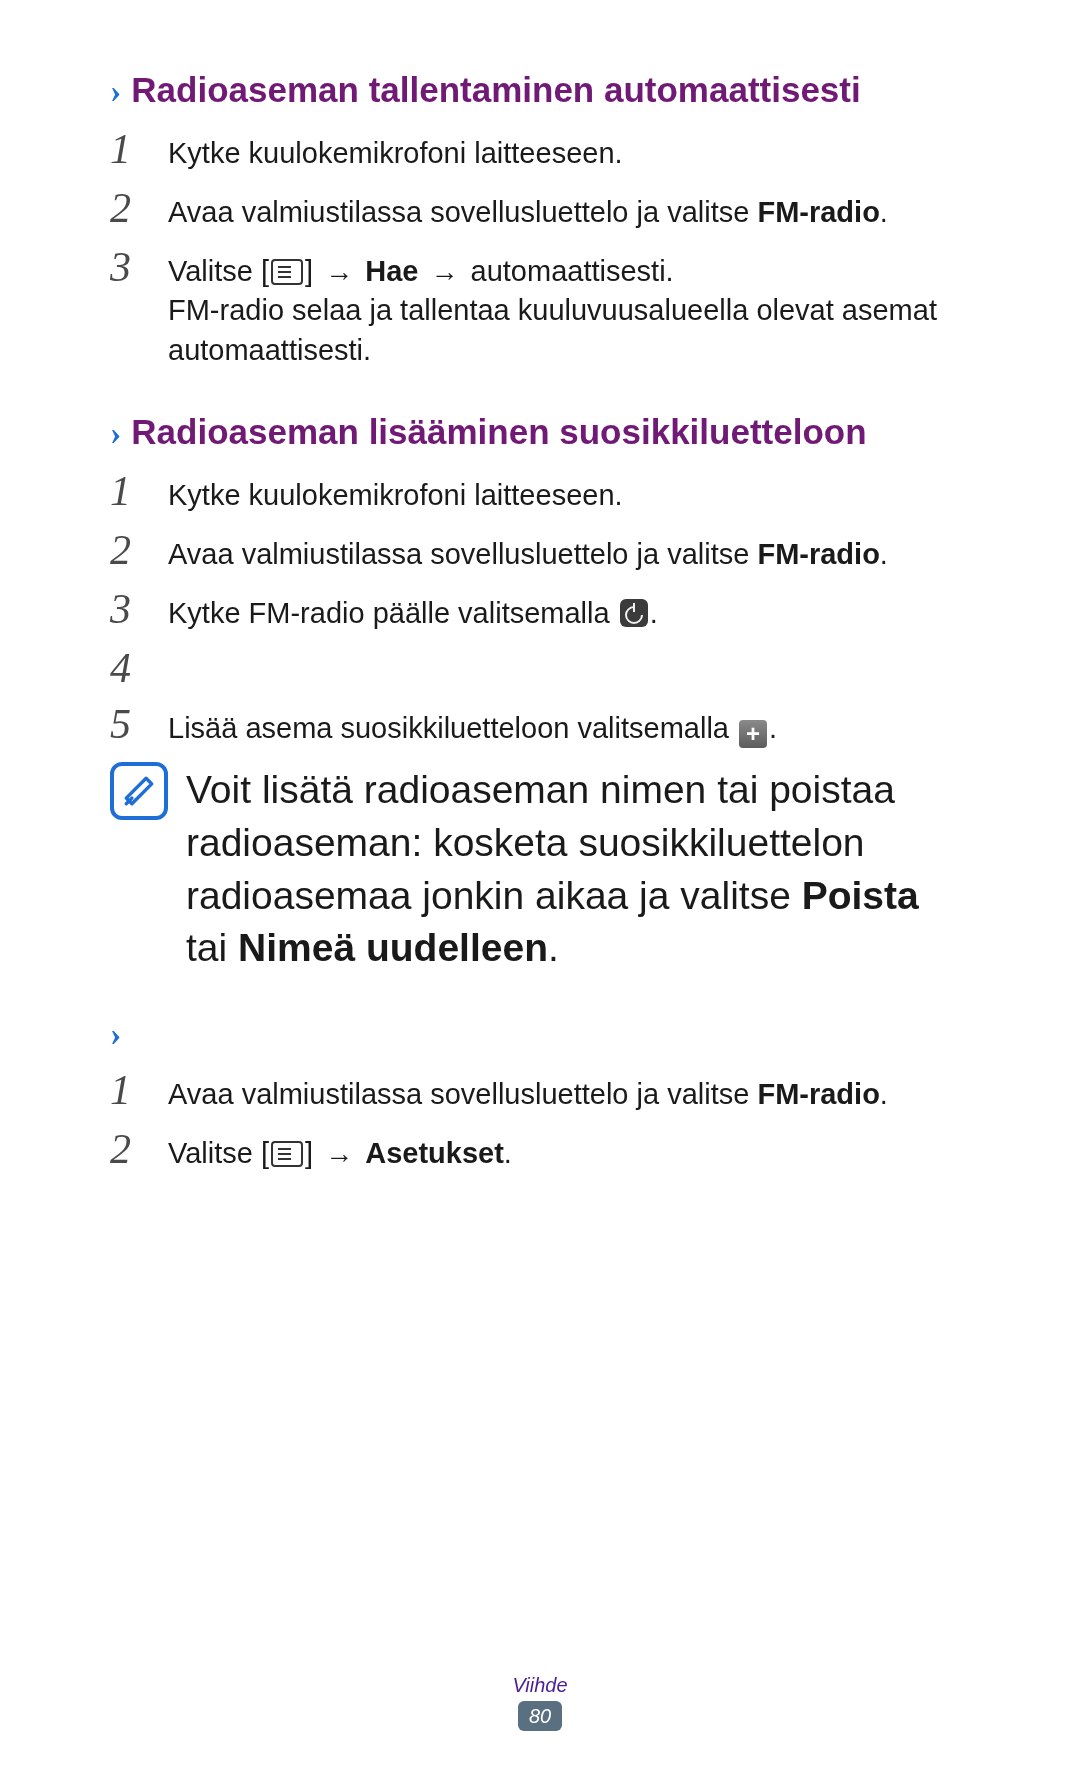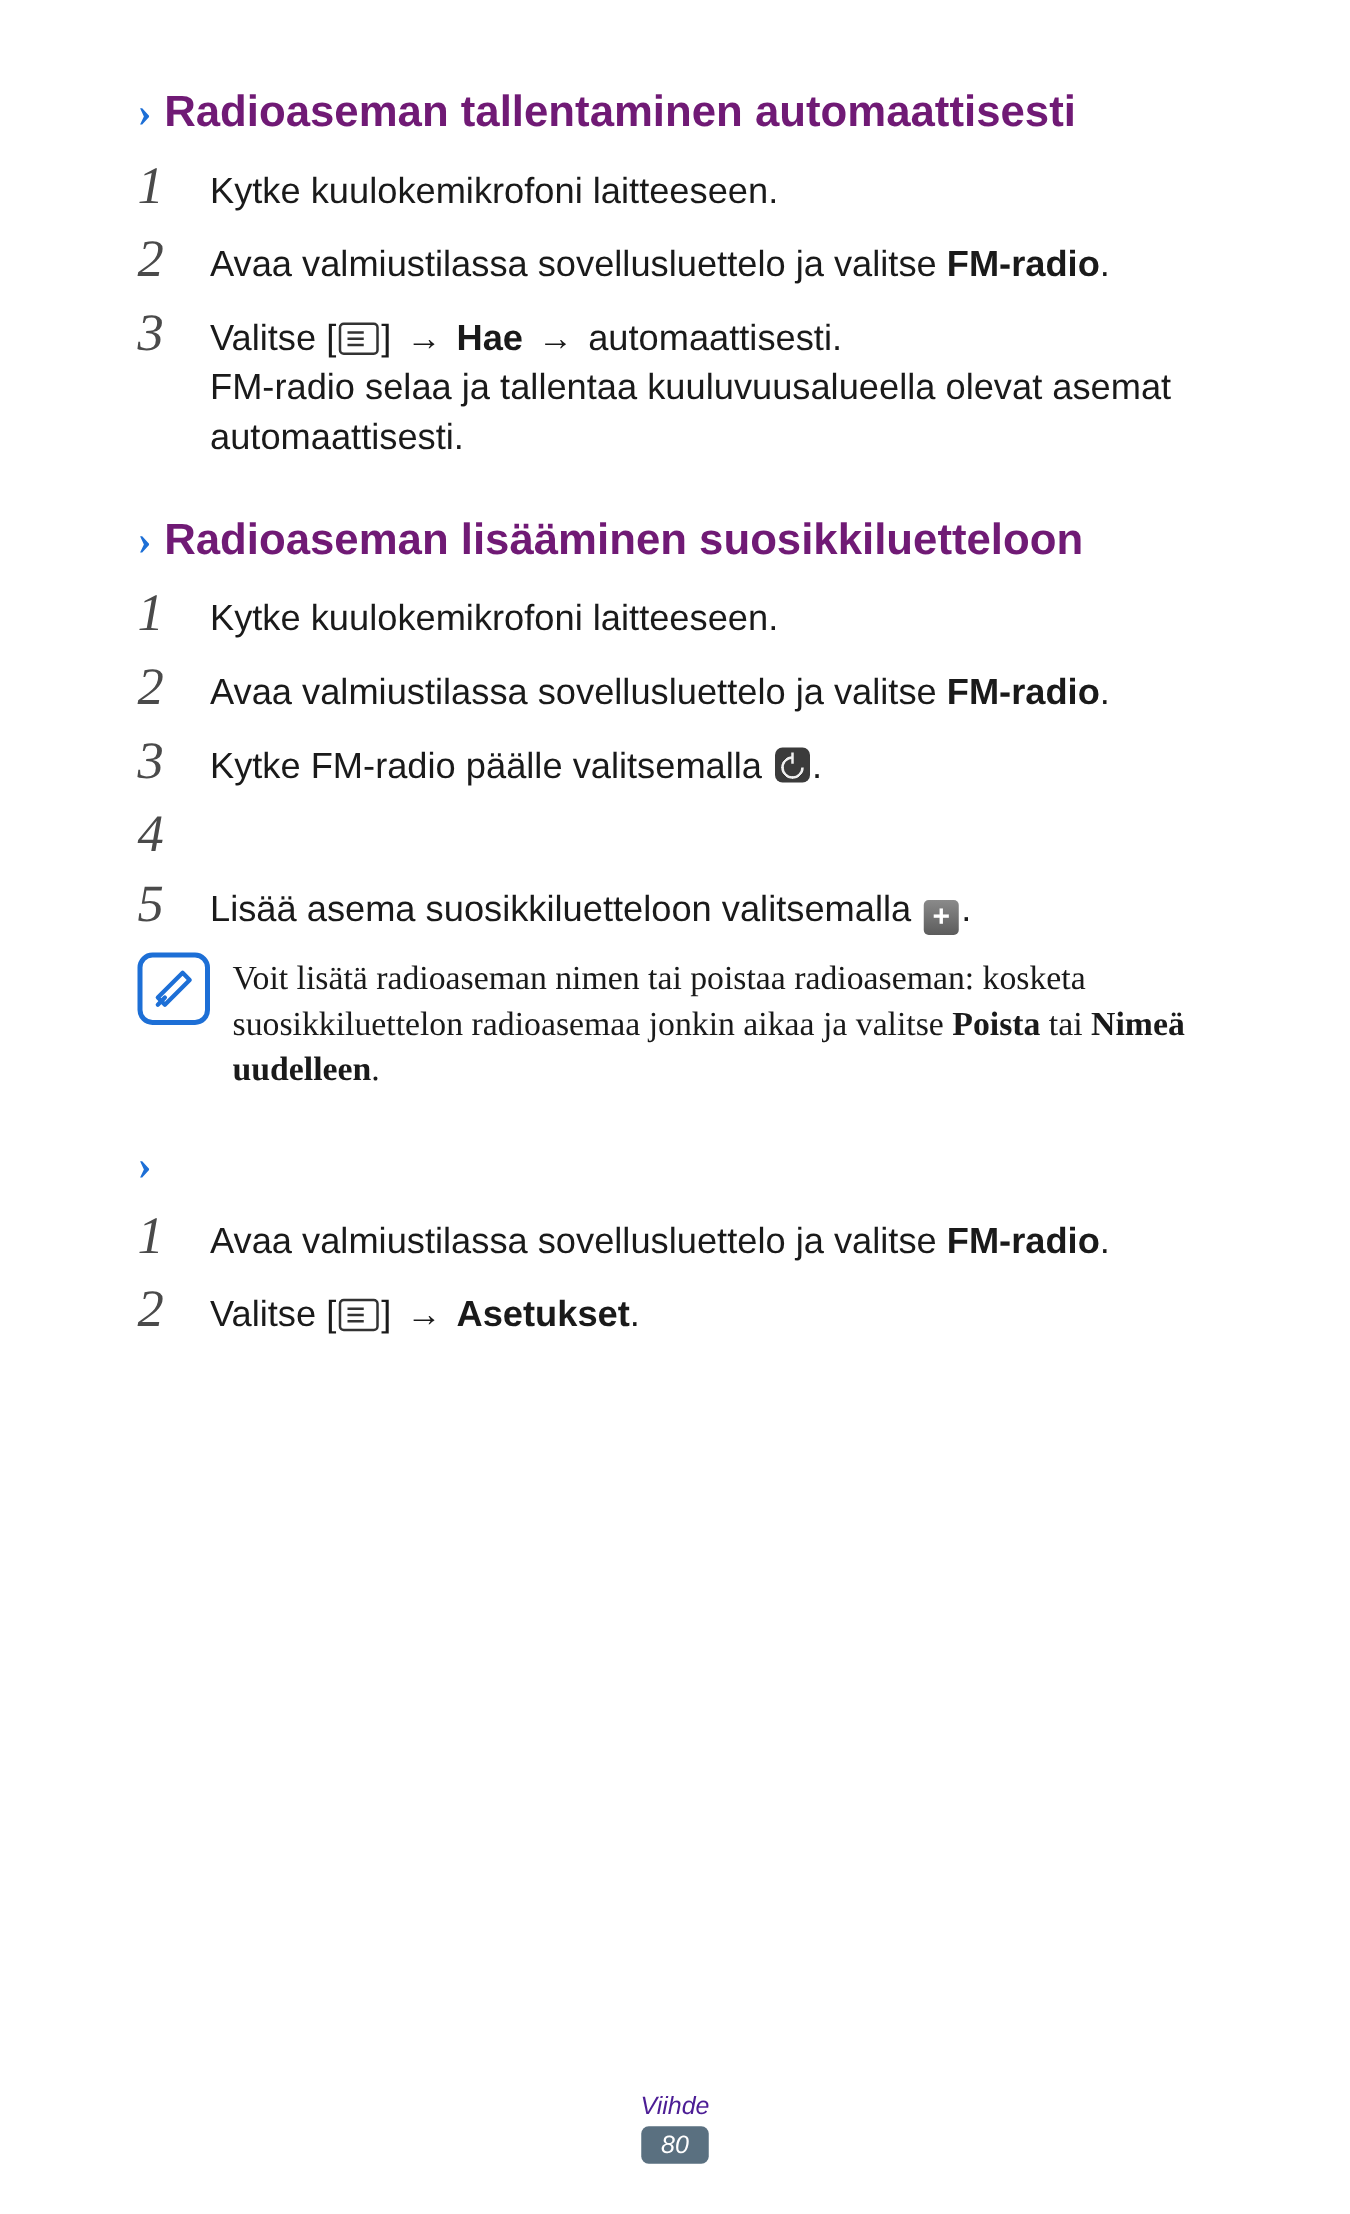--- a/index.html
+++ b/index.html
@@ -17,25 +17,25 @@
   .arrow-sep { display: inline-block; margin: 0 4px; font-size: 28px; }
   .icon-menu { display: inline-flex; vertical-align: -4px; align-items: center; justify-content: center; width: 32px; height: 26px; border: 2px solid #333; border-radius: 4px; position: relative; margin: 0 2px; }
   .icon-menu::before { content: ""; position: absolute; left: 5px; right: 10px; top: 5px; height: 2px; background: #333; box-shadow: 0 5px 0 #333, 0 10px 0 #333; }
   .icon-power { display: inline-flex; vertical-align: -4px; align-items: center; justify-content: center; width: 28px; height: 28px; background: #3b3b3b; border-radius: 6px; margin: 0 2px; position: relative; }
   .icon-power::before { content: ""; width: 14px; height: 14px; border: 2px solid #efefef; border-top-color: transparent; border-radius: 50%; position: absolute; top: 7px; transform: rotate(45deg); }
   .icon-power::after { content: ""; width: 2px; height: 9px; background: #efefef; position: absolute; top: 4px; }
   .icon-plus { display: inline-flex; vertical-align: -4px; align-items: center; justify-content: center; width: 28px; height: 28px; background: linear-gradient(#8a8a8a,#5c5c5c); border-radius: 4px; margin: 0 2px; color: #fff; font-size: 24px; font-weight: 700; font-family: Arial, sans-serif; line-height: 1; }
   .note-row { display: flex; gap: 18px; margin-top: 8px; }
   .note-icon { width: 58px; height: 58px; flex-shrink: 0; border: 4px solid #1d6fd6; border-radius: 12px; display: flex; align-items: center; justify-content: center; }
   .note-icon svg { width: 34px; height: 34px; }
-  .note-text { font-size: 27px; line-height: 1.35; padding-top: 2px; font-family: Liberation Serif, serif; }
+  .note-text { font-size: 39px; line-height: 1.35; padding-top: 2px; font-family: Liberation Sans, sans-serif; }
   .note-text .bold { font-weight: 700; }
   .footer { position: absolute; bottom: 40px; left: 0; right: 0; text-align: center; }
   .footer-label { font-size: 20px; font-style: italic; color: #4c1d95; font-family: Arial, Helvetica, sans-serif; }
-  .page-badge { margin: 4px auto 0; width: 54px; height: 30px; background: #5a7080; border-radius: 6px; color: #fff; font-size: 20px; display: flex; align-items: center; justify-content: center; font-style: italic; font-family: Arial, Helvetica, sans-serif; }
+  .page-badge { margin: 4px auto 0; width: 44px; height: 30px; background: #5a7080; border-radius: 6px; color: #fff; font-size: 20px; display: flex; align-items: center; justify-content: center; font-style: italic; font-family: Arial, Helvetica, sans-serif; }
 </style>
 </head>
 <body>
 
 <div class="page">
   <div id="sections-container">
       <div class="section">
         <div class="section-heading">
           <span class="chevron">›</span>
           <span class="section-title">Radioaseman tallentaminen automaattisesti</span>

